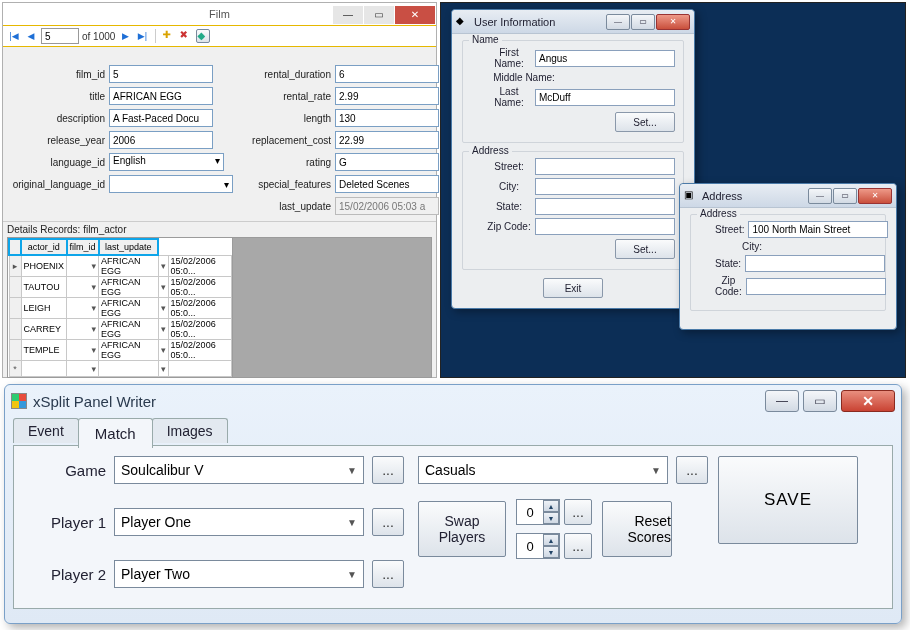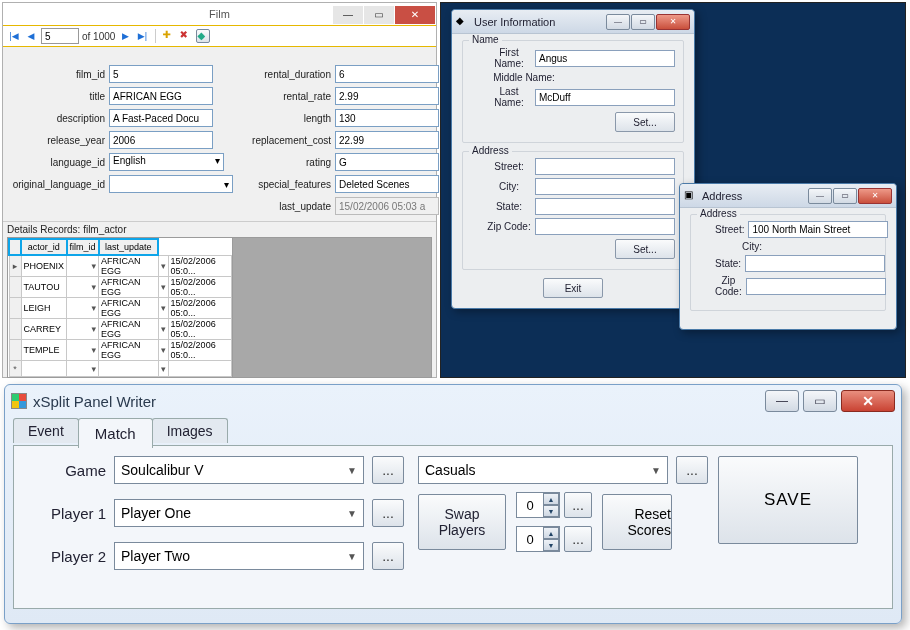--- a/index.html
+++ b/index.html
@@ -66,27 +66,27 @@
 .xs-title .xtxt { font-size: 15px; color: #2a3a4e; flex: 1; }
 .xs-title .xwin { display: flex; gap: 4px; }
 .xs-title .xwin button { width: 34px; height: 22px; border: 1px solid #7a8a9c; background: linear-gradient(#f4f6f9,#d2dae4); border-radius: 3px; color: #334; display: flex; align-items: center; justify-content: center; font-size: 12px; }
 .xs-title .xwin button.xclose { width: 54px; background: linear-gradient(#e98f7f,#c94333); color: #fff; font-weight: bold; border-color: #8a2a1f; font-size: 14px; }
 
 .tabstrip { display: flex; padding: 0 8px; align-items: flex-start; height: 28px; }
 .tab { border: 1px solid #9aa; border-bottom: none; padding: 4px 14px; font-size: 14px; color: #223; background: #e3e9f0; margin-right: -1px; border-radius: 3px 3px 0 0; position: relative; top: 1px; }
 .tab.active { background: #f3f6fa; z-index: 2; font-size: 15px; padding: 6px 16px; }
 .tabpanel { margin: 0 8px 8px 8px; border: 1px solid #9aa; background: #f3f6fa; padding: 10px 12px; height: 164px; display: flex; gap: 10px; align-items: flex-start; }
 
-.leftform { display: grid; grid-template-columns: 80px 250px 36px; gap: 15px 8px; align-items: center; }
+.leftform { display: grid; grid-template-columns: 80px 250px 36px; gap: 24px 8px; align-items: center; }
 .leftform label { text-align: right; font-size: 15px; color: #223; }
 .combo { height: 28px; border: 1px solid #7a8a9c; background: #fff; font-size: 14px; padding: 2px 6px; display: flex; align-items: center; justify-content: space-between; }
 .combo .carr { font-size: 10px; color: #555; }
 .sqbtn { width: 32px; height: 28px; border: 1px solid #7a8a9c; background: linear-gradient(#fafbfc,#dde3ea); border-radius: 2px; font-size: 14px; color: #333; }
 
-.midcol { display: flex; flex-direction: column; gap: 8px; }
+.midcol { display: flex; flex-direction: column; gap: 15px; }
 .midcol .row1 { display: flex; gap: 8px; align-items: center; }
 .roundcombo { width: 250px; }
 .swap { width: 88px; height: 56px; border: 1px solid #7a8a9c; background: linear-gradient(#fafbfc,#dde3ea); border-radius: 2px; font-size: 14px; color: #223; }
 .scorebox { display: flex; align-items: center; gap: 4px; }
 .spinner { display: flex; align-items: center; border: 1px solid #7a8a9c; background: #fff; height: 26px; }
 .spinner input { width: 26px; border: none; text-align: center; font-size: 13px; height: 22px; }
 .spinner .arrs { display: flex; flex-direction: column; }
 .spinner .arrs button { width: 16px; height: 12px; border: 1px solid #7a8a9c; background: linear-gradient(#eef2f7,#cfd8e3); font-size: 7px; color: #246; padding: 0; }
 .reset { width: 70px; height: 56px; border: 1px solid #7a8a9c; background: linear-gradient(#fafbfc,#dde3ea); border-radius: 2px; font-size: 14px; text-align: right; }
 .save { width: 140px; height: 88px; border: 1px solid #7a8a9c; background: linear-gradient(#fafbfc,#dde3ea); border-radius: 2px; font-size: 17px; letter-spacing: 1px; }

